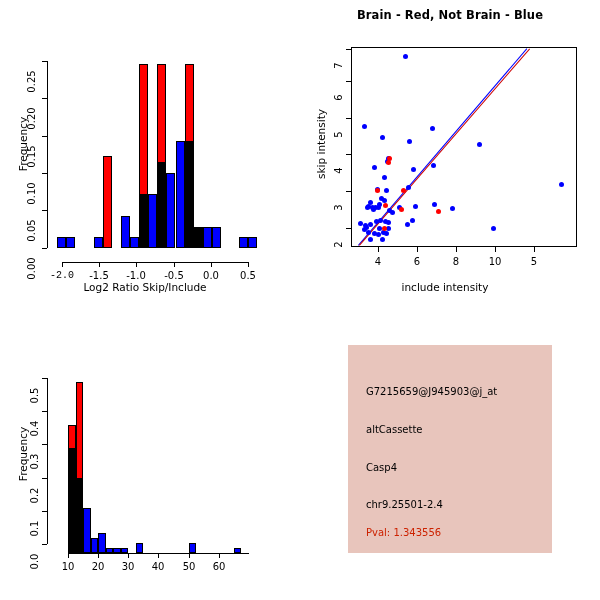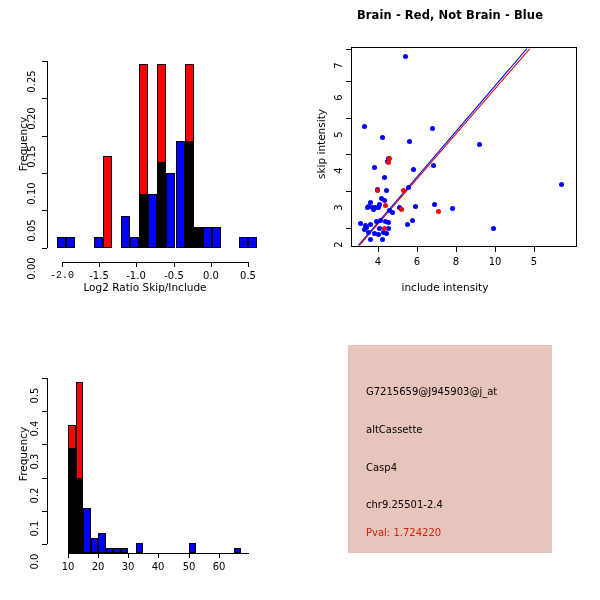--- a/index.html
+++ b/index.html
@@ -247,14 +247,14 @@
     <div class="tlabel x" style="left:199px;top:261px;width:40px;">60</div>
   </div>
 </div>
 
 <div class="panel" style="left:300px;top:300px;width:300px;height:300px;">
   <div class="infobox" style="left:48px;top:45px;width:204px;height:208px;background:#E8C5BC;"></div>
   <div class="infoline" style="left:66px;top:86px;color:#000;">G7215659@J945903@j_at</div>
   <div class="infoline" style="left:66px;top:124px;color:#000;">altCassette</div>
   <div class="infoline" style="left:66px;top:162px;color:#000;">Casp4</div>
   <div class="infoline" style="left:66px;top:199px;color:#000;">chr9.25501-2.4</div>
-  <div class="infoline" style="left:66px;top:227px;color:#CC2200;">Pval: 1.724220</div>
+  <div class="infoline" style="left:66px;top:227px;color:#CC2200;">Pval: 1.343556</div>
 </div>
 
 </body></html>

